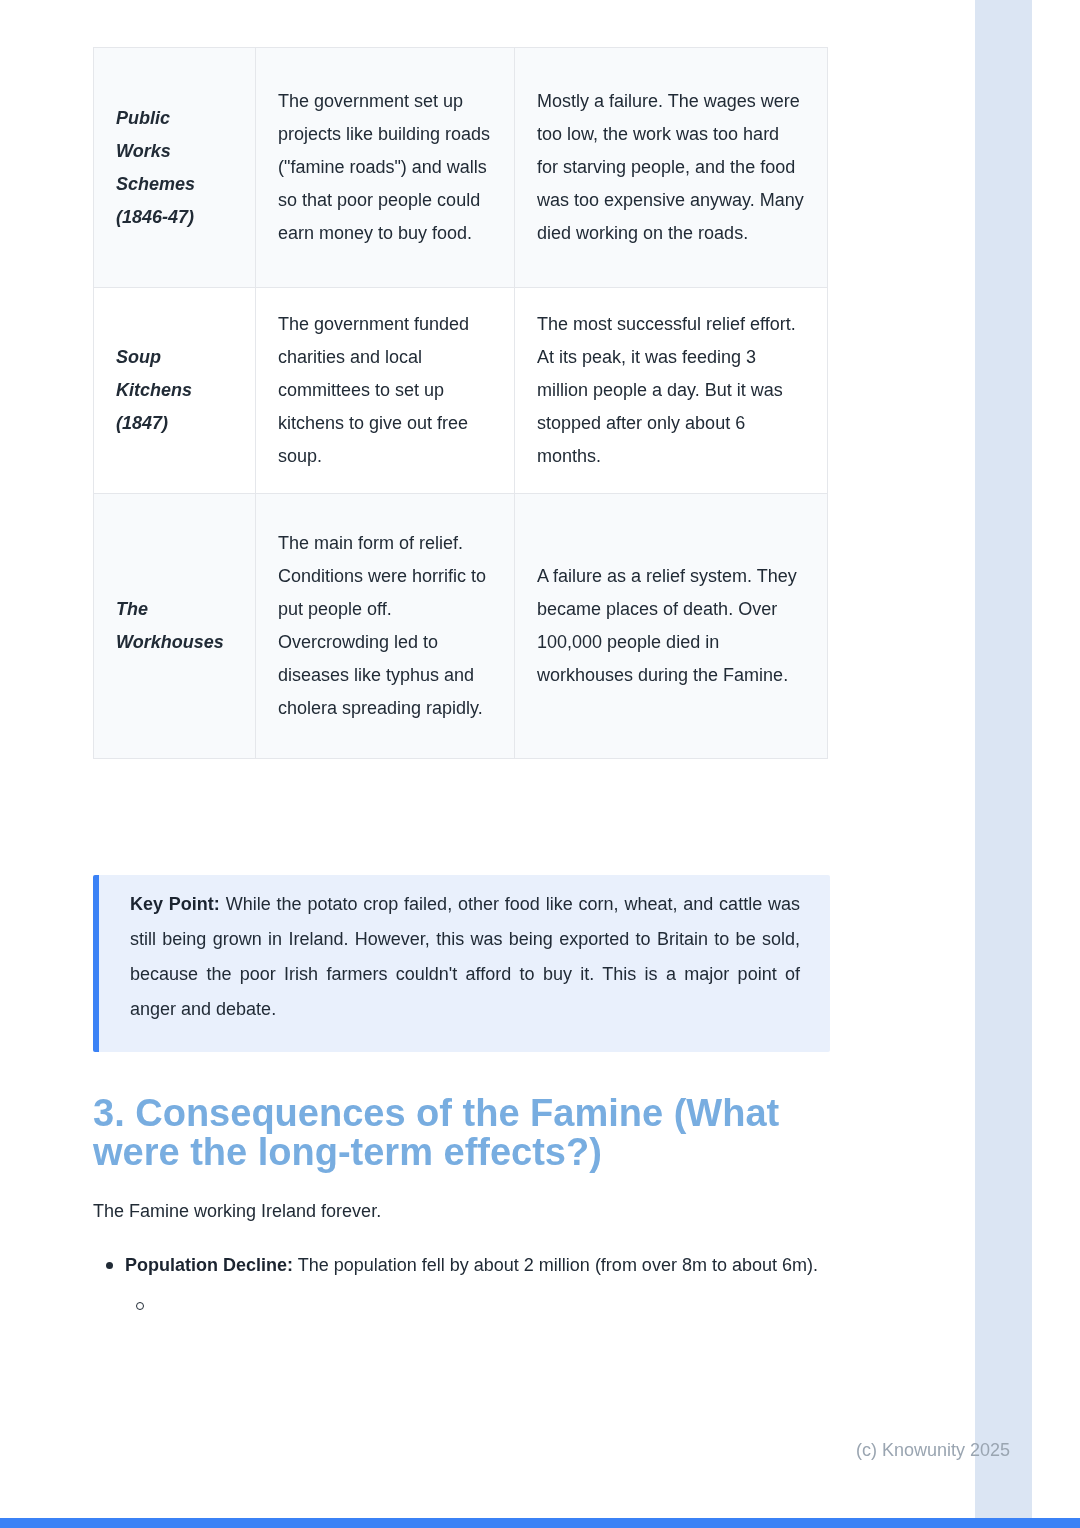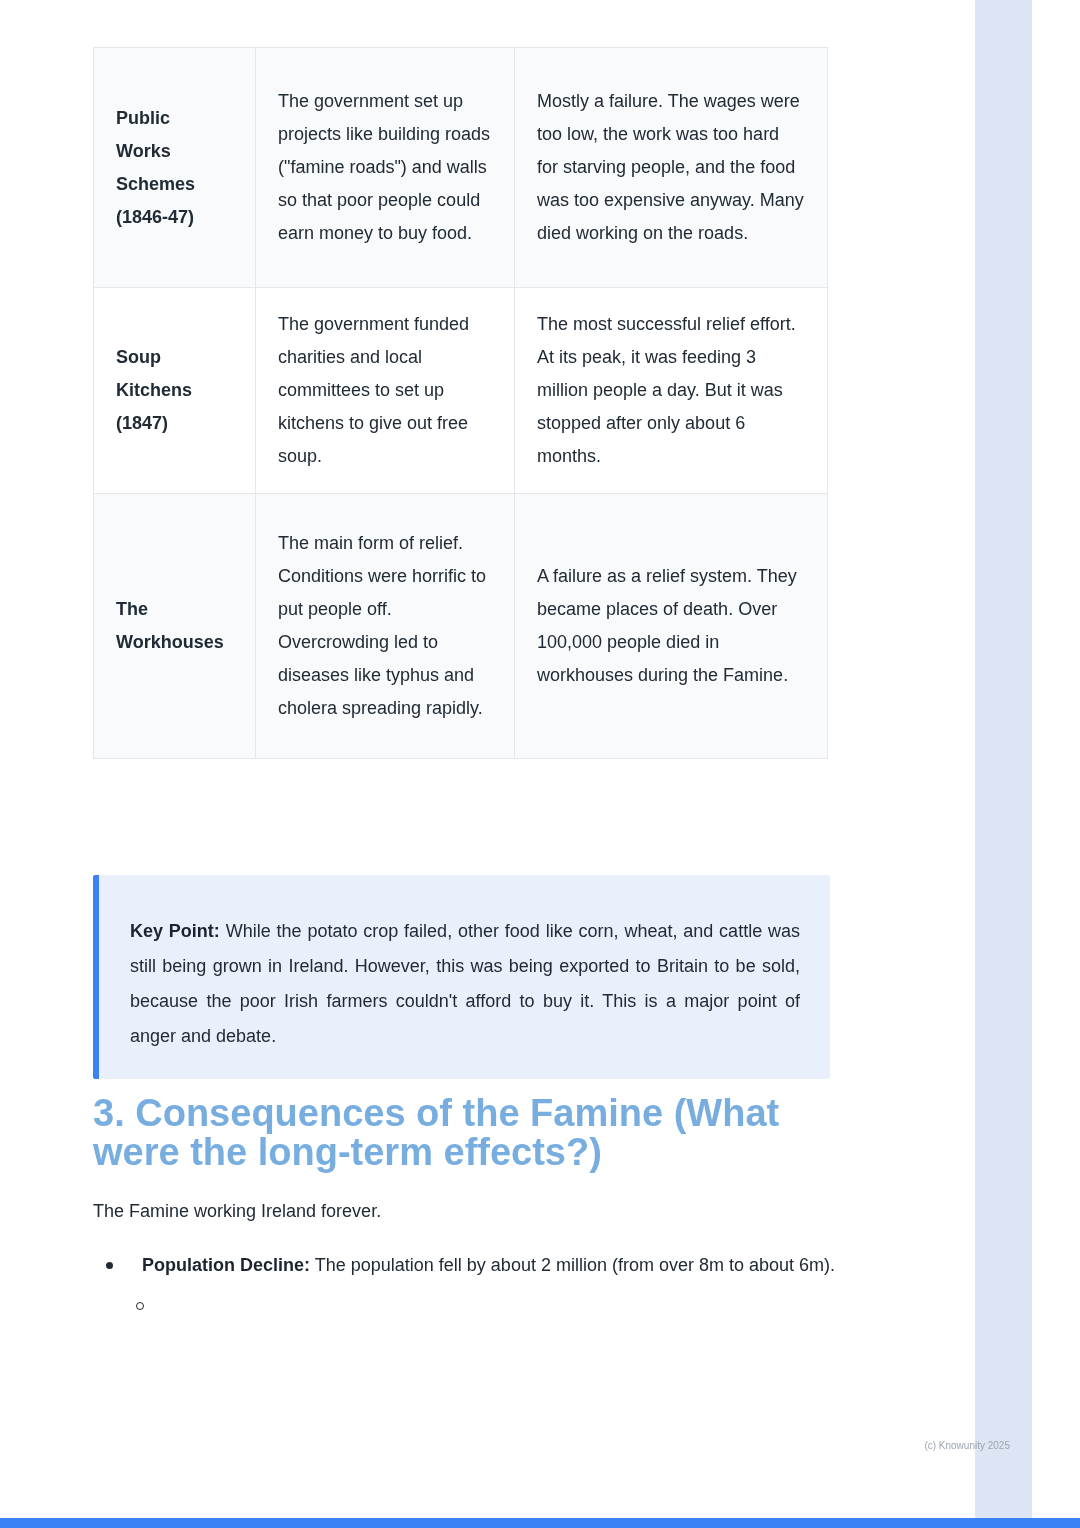--- a/index.html
+++ b/index.html
@@ -27,35 +27,35 @@
   .relief-table {
     position:absolute; left:93px; top:47px; width:734px;
     border-collapse:collapse; table-layout:fixed;
     font-size:18px; line-height:33px; color:#212b36;
   }
   .relief-table td {
     border:1px solid #e5e7eb;
     vertical-align:middle;
     padding:20px 22px;
   }
-  .relief-table .c1 { font-weight:700; padding-right:52px; }
+  .relief-table .c1 { font-weight:700; padding-right:52px;font-style:italic; }
   .relief-table tr.alt { background:#f8fafc; }
   .relief-table tr.r0 { height:84px; }
   .relief-table tr.r0 td { border-top:none; vertical-align:bottom; padding-top:6px; padding-bottom:10px; }
   .relief-table tr.r1 { height:240px; }
   .relief-table tr.r2 { height:201px; }
   .relief-table tr.r3 { height:265px; }
 
   
   .callout {
     position:absolute; left:93px; top:875px; width:737px;
     background:#e9f0fc;
     border-left:6px solid #3b82f6;
     border-radius:2px;
-    padding:39px 30px 25px 31px;
+    padding:12px 30px 25px 31px;
   }
   .callout-text {
     font-size:18px; line-height:35px; text-align:justify; color:#212b36;
   }
   .callout-text strong { font-weight:700; }
 
   
   .section-heading {
     position:absolute; left:93px; top:1094px; width:700px;
     font-size:38px; line-height:39px; font-weight:700;
@@ -63,39 +63,39 @@
   }
 
   .intro-paragraph {
     position:absolute; left:93px; top:1196px; width:740px;
     font-size:18px; line-height:30px;
   }
 
   
   .bullets {
     position:absolute; left:93px; top:1249px; width:742px;
-    font-size:18px; line-height:32px;text-align:right;
+    font-size:18px; line-height:32px;
   }
   .bullet-row { display:flex; align-items:flex-start; }
   .disc-marker {
     width:7px; height:7px; background:#212b36; border-radius:50%;
     margin:13px 12px 0 13px; flex:none;
   }
   .circle-marker {
     width:8px; height:8px; border:1.5px solid #212b36; border-radius:50%;
     margin:12px 13px 0 43px; flex:none; background:transparent;
   }
   .bullet-text { flex:1; }
   .sub-row { margin-top:9px; }
   .sub-row .bullet-text { max-width:645px; }
   strong { font-weight:700; color:#1b2430; }
 
   .footer-note {
     position:absolute; top:1440px; right:70px;
-    font-size:10px; color:#9aa5b1;
+    font-size:18px; color:#9aa5b1;
   }
 </style>
 </head>
 <body>
 
 <div class="side-strip"></div>
 
 <table class="relief-table">
   <colgroup>
     <col style="width:162px">

